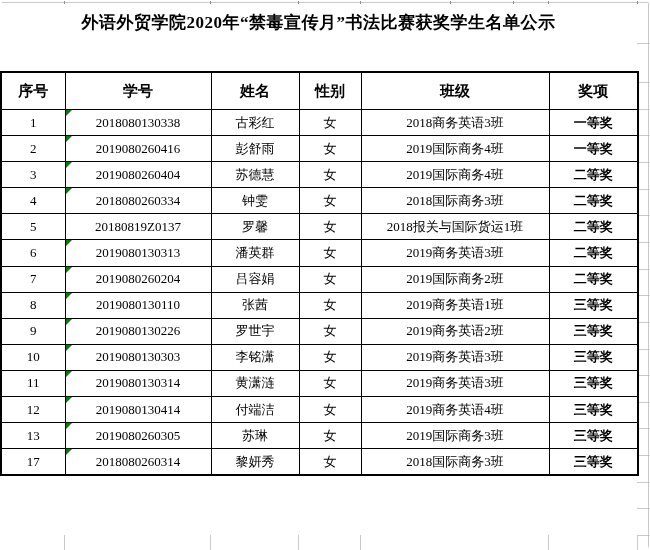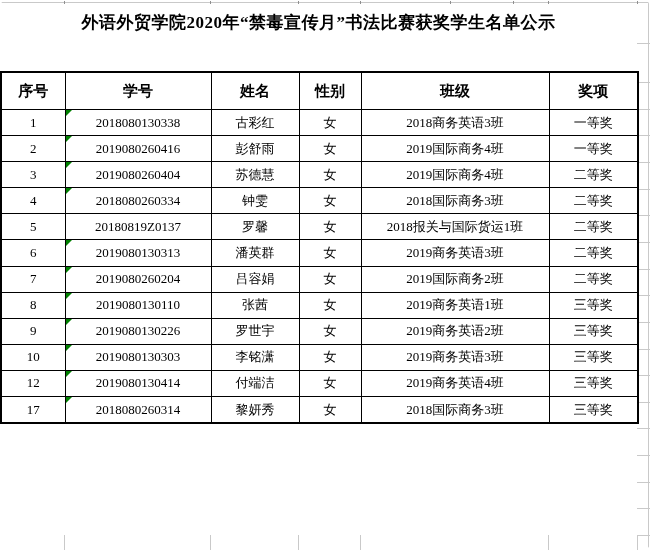--- a/index.html
+++ b/index.html
@@ -27,21 +27,21 @@
   }
   table.awards th, table.awards td{
     border:1.5px solid #000;
     text-align:center;vertical-align:middle;
     padding:0;overflow:hidden;white-space:nowrap;
     position:relative;
   }
   table.awards th{height:36px;font-size:15px;font-weight:bold;}
   table.awards td{height:25.1px;font-size:13px;}
   td.c-name{font-size:15px;font-family:Liberation Serif, serif;}
-  td.c-award{font-size:15px;font-weight:normal;}
+  td.c-award{font-size:15px;font-weight:bold;}
   .flag{
     position:absolute;top:0;left:0;width:0;height:0;
     border-top:6px solid #008000;border-right:6px solid transparent;
     display:none;
   }
   .flag.on{display:block;}
 </style>
 </head>
 <body>
 
@@ -220,33 +220,55 @@
       <td class="c-id">
         <span class="flag on"></span>
         <span class="id-text">2019080130303</span>
       </td>
       <td class="c-name">李铭潇</td>
       <td class="c-gender">女</td>
       <td class="c-class">2019商务英语3班</td>
       <td class="c-award">三等奖</td>
     </tr>
 
+    <tr>
+      <td class="c-no">11</td>
+      <td class="c-id">
+        <span class="flag on"></span>
+        <span class="id-text">2019080130314</span>
+      </td>
+      <td class="c-name">黄潇涟</td>
+      <td class="c-gender">女</td>
+      <td class="c-class">2019商务英语3班</td>
+      <td class="c-award">三等奖</td>
+    </tr>
 
     <tr>
       <td class="c-no">12</td>
       <td class="c-id">
         <span class="flag on"></span>
         <span class="id-text">2019080130414</span>
       </td>
       <td class="c-name">付端洁</td>
       <td class="c-gender">女</td>
       <td class="c-class">2019商务英语4班</td>
       <td class="c-award">三等奖</td>
     </tr>
 
+    <tr>
+      <td class="c-no">13</td>
+      <td class="c-id">
+        <span class="flag on"></span>
+        <span class="id-text">2019080260305</span>
+      </td>
+      <td class="c-name">苏琳</td>
+      <td class="c-gender">女</td>
+      <td class="c-class">2019国际商务3班</td>
+      <td class="c-award">三等奖</td>
+    </tr>
 
 
 
 
     <tr>
       <td class="c-no">17</td>
       <td class="c-id">
         <span class="flag on"></span>
         <span class="id-text">2018080260314</span>
       </td>

